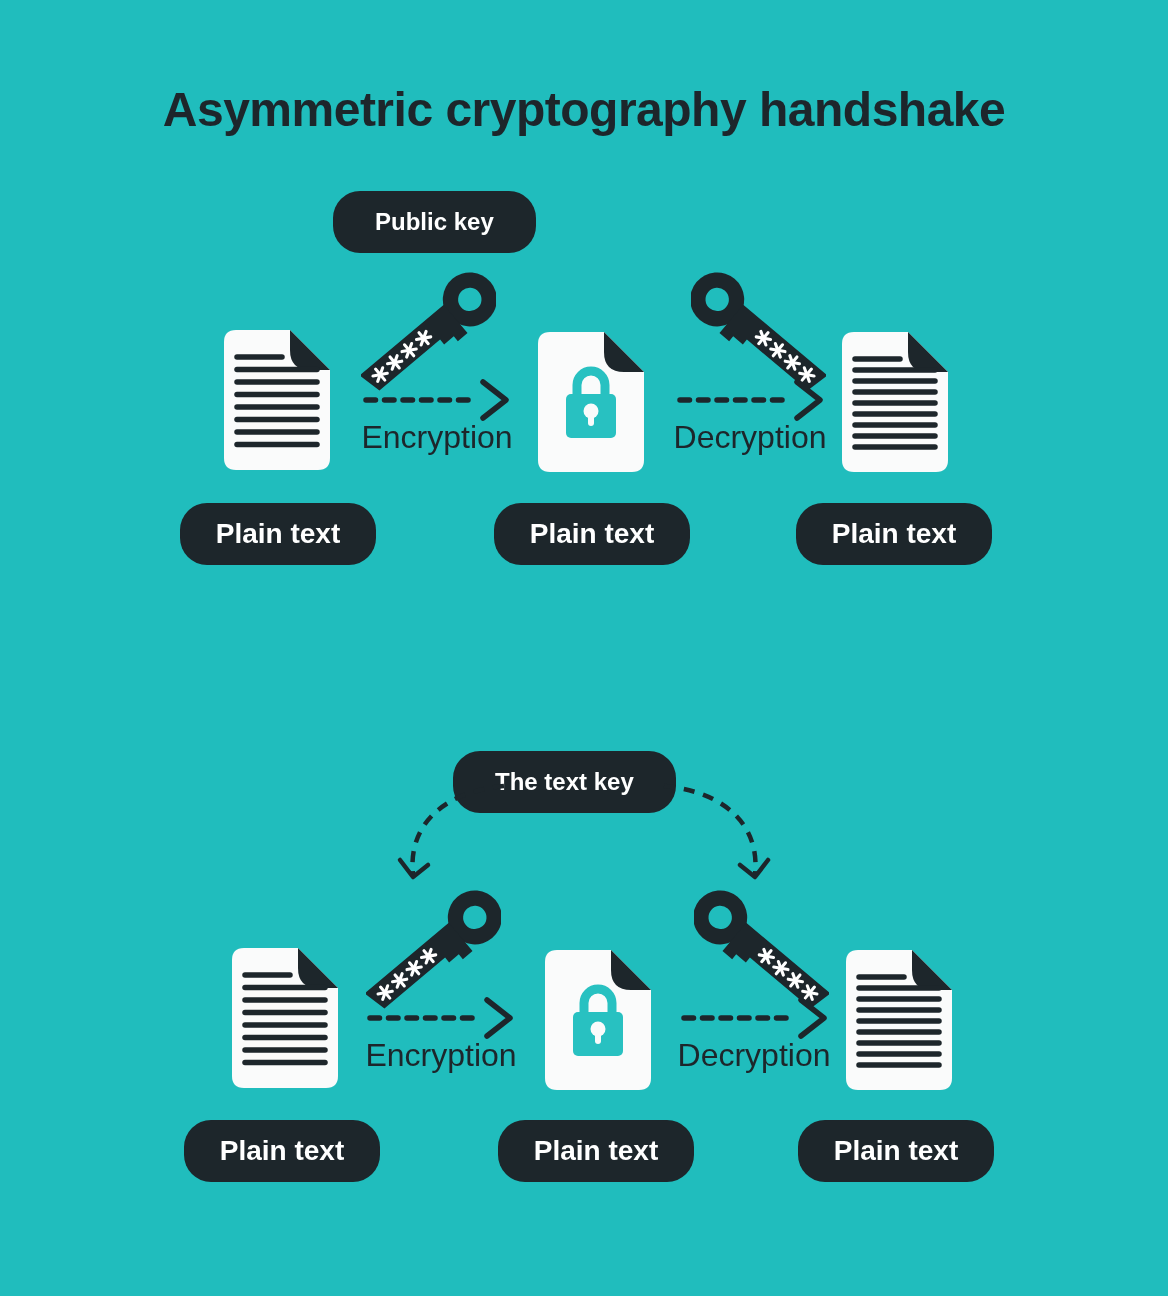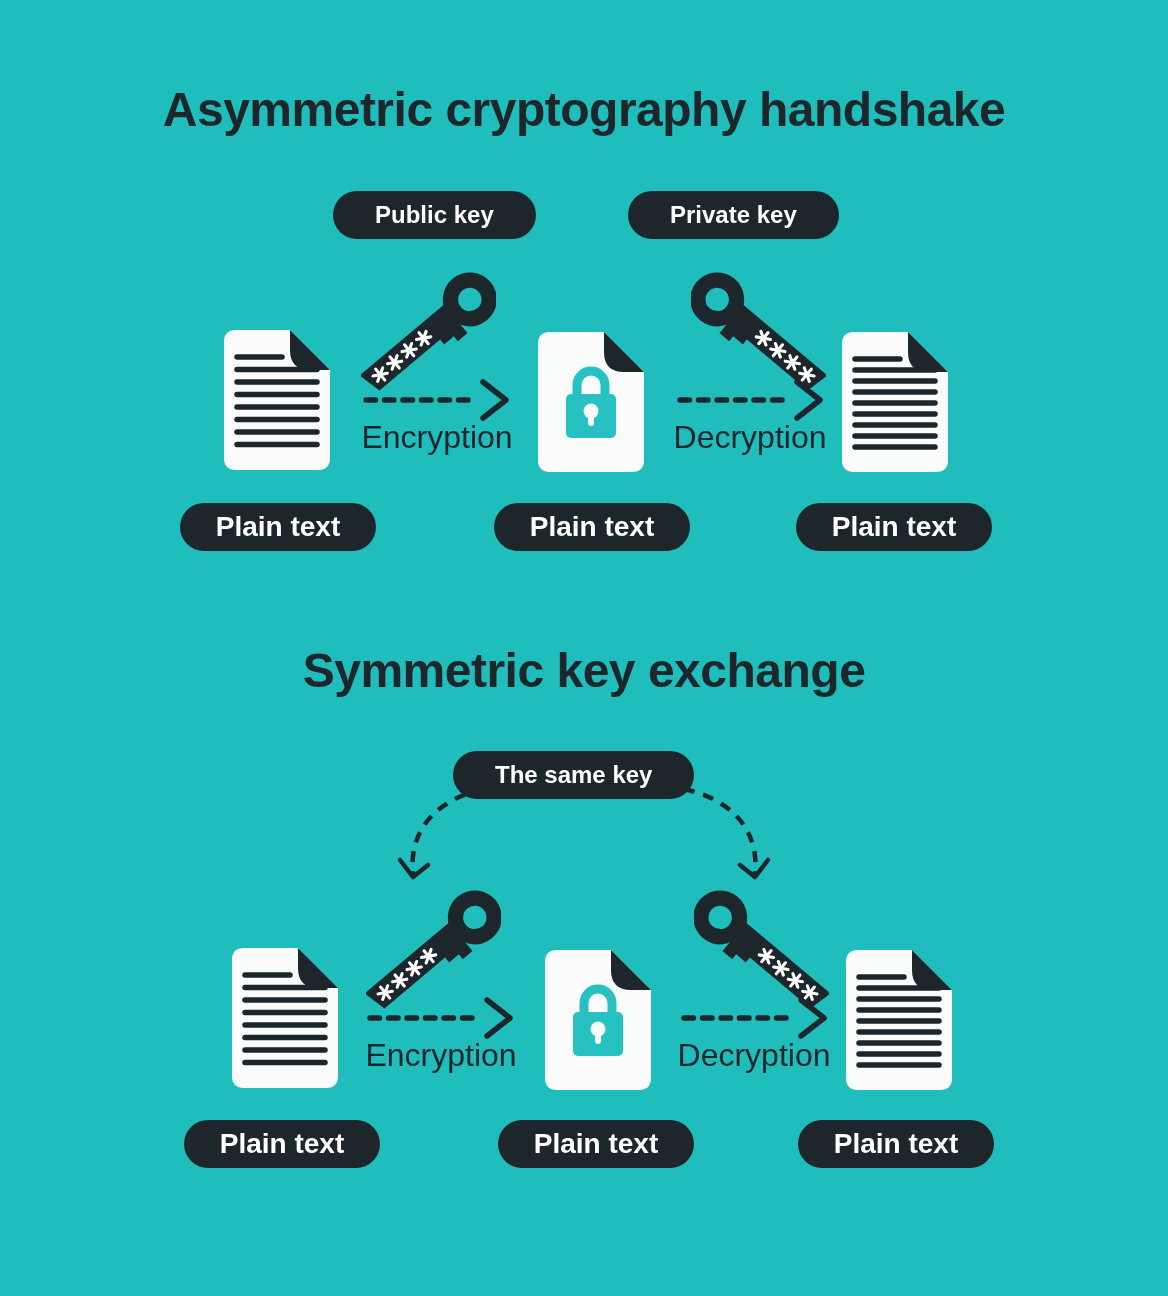--- a/index.html
+++ b/index.html
@@ -16,21 +16,21 @@
     font-family:"Liberation Sans", sans-serif;
   }
   .title{
     position:absolute;left:0;width:100%;text-align:center;
     font-size:48px;font-weight:700;color:var(--dark);letter-spacing:-0.5px;
     margin:0;
   }
   .badge{
     position:absolute;display:flex;align-items:center;justify-content:center;
     background:var(--dark);color:var(--label_text);
-    font-weight:700;border-radius:27px;height:48px;box-sizing:border-box;
+    font-weight:700;border-radius:27px;height:62px;box-sizing:border-box;
   }
   .key-badge{font-size:24px;padding:0 42px;}
   .pill{width:196px;font-size:28px;}
   .step-label{
     position:absolute;width:220px;text-align:center;
     font-size:32px;font-weight:400;color:var(--dark);
   }
   .abs{position:absolute;}
   .flip{transform:scaleX(-1);}
   
@@ -122,23 +122,20 @@
   </defs>
 </svg>
 
 <div class="canvas">
 
   <h1 class="title" style="top:82px">Asymmetric cryptography handshake</h1>
 
   <div class="badge key-badge" style="left:333px;top:191px">
     <span>Public key</span>
   </div>
-  <div class="badge key-badge" style="left:628px;top:191px">
-    <span>Private key</span>
-  </div>
 
   <svg class="abs" style="left:224px;top:330px" width="106" height="140">
       <use href="#sym-doc8"></use>
     </svg>
   <svg class="abs" style="left:361px;top:267px" width="135" height="135">
       <use href="#sym-key"></use>
     </svg>
   <svg class="abs" style="left:362px;top:378px" width="150" height="44">
       <use href="#sym-arrow"></use>
     </svg>
@@ -160,24 +157,23 @@
   <div class="badge pill" style="left:180px;top:503px">
     <span>Plain text</span>
   </div>
   <div class="badge pill" style="left:494px;top:503px">
     <span>Plain text</span>
   </div>
   <div class="badge pill" style="left:796px;top:503px">
     <span>Plain text</span>
   </div>
 
-  <h1 class="title" style="top:643px">Symmetric key exchange</h1>
 
   <div class="badge key-badge" style="left:453px;top:751px">
-    <span>The same key</span>
+    <span>The text key</span>
   </div>
   <svg class="abs" style="left:388px;top:780px" width="120" height="105">
       <use href="#sym-curve"></use>
     </svg>
   <svg class="abs flip" style="left:660px;top:780px" width="120" height="105">
       <use href="#sym-curve"></use>
     </svg>
 
   <svg class="abs" style="left:232px;top:948px" width="106" height="140">
       <use href="#sym-doc8"></use>

